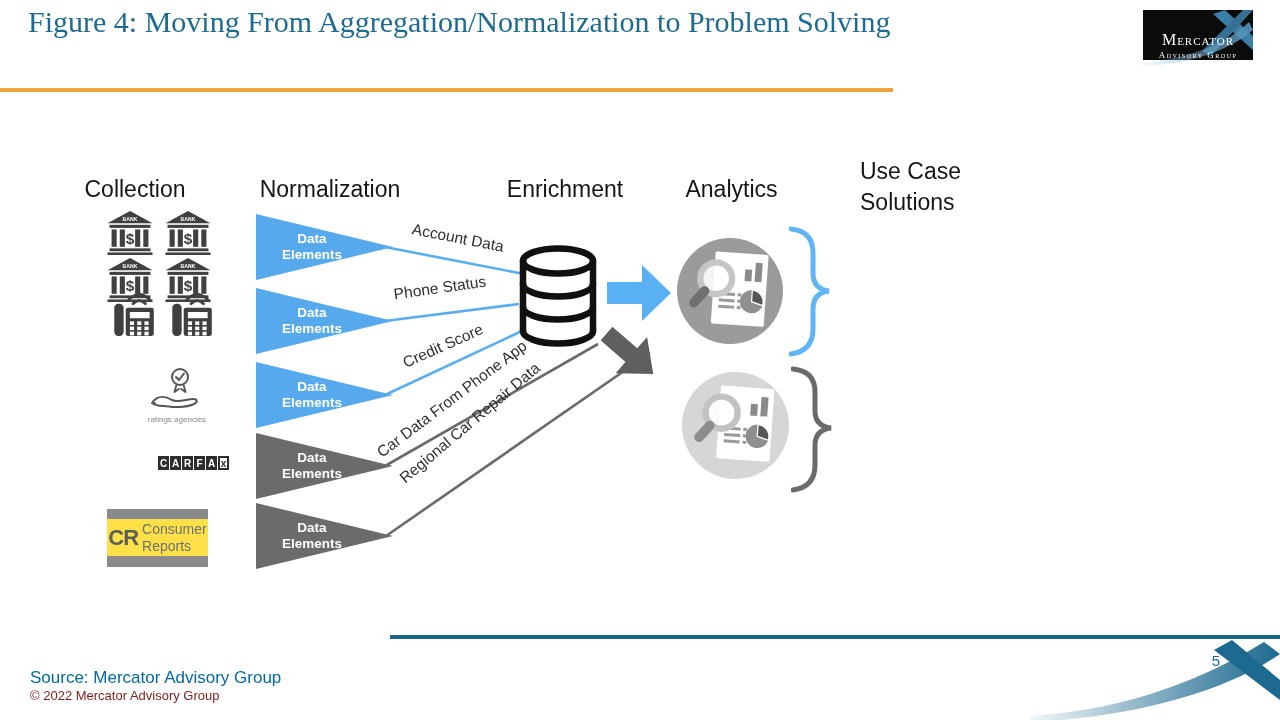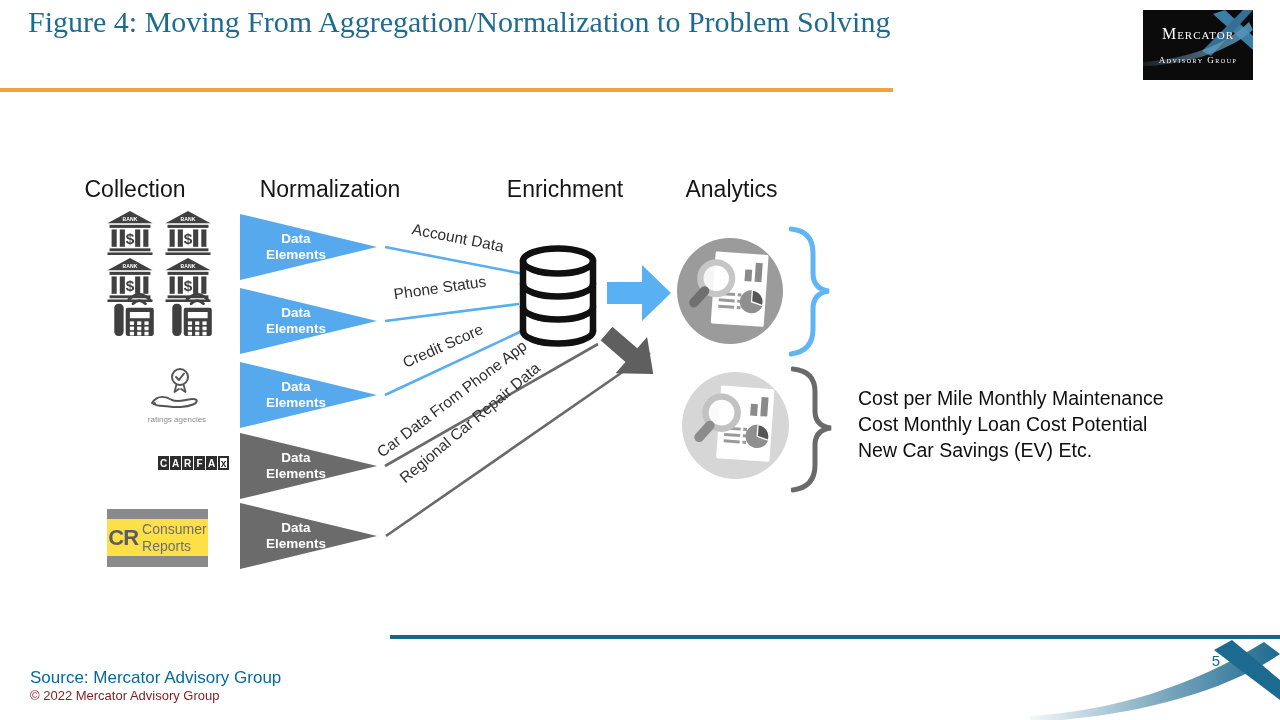--- a/index.html
+++ b/index.html
@@ -11,48 +11,48 @@
   .abs { position:absolute; }
   .pre { white-space:pre-line; }
 
   
   .title {
     left:28px; top:2px; width:1005px;
     font-family:"Liberation Serif", serif;
     font-size:30px; line-height:1.3; color:#1e6b91; font-weight:400;
   }
   .orange-rule { left:0; top:88px; width:893px; height:4px; background:#f0a43c; }
-  .logo { left:1143px; top:10px; width:110px; height:70px; background:#0b0b0b;
-          display:flex; flex-direction:column; align-items:center; justify-content:center; }
+  .logo { left:1143px; top:10px; width:110px; height:50px; background:#0b0b0b;
+          display:flex; flex-direction:column; align-items:center; justify-content:flex-end; }
   .logo-svg { position:absolute; left:0; top:0; width:110px; height:58px; }
   .logo-name { position:relative; font-family:"Liberation Serif", serif; color:#fff;
                font-variant:small-caps; font-size:16px; letter-spacing:1px; line-height:1; }
   .logo-sub  { position:relative; font-family:"Liberation Serif", serif; color:#fff;
-               font-variant:small-caps; font-size:9px; letter-spacing:1.5px; margin-top:14px; line-height:1; }
+               font-variant:small-caps; font-size:9px; letter-spacing:1.5px; margin-top:3px; line-height:1; }
 
   
   .col-head { font-size:23px; color:#161616; text-align:center; line-height:1.3; }
 
   
   .bank-grid { left:106px; top:210px; width:108px; display:flex; flex-wrap:wrap; gap:2px 10px; }
   .fax-row { left:108px; top:286px; width:108px; display:flex; gap:8px; }
   .ratings { left:146px; top:366px; width:62px; text-align:center; }
   .ratings-caption { font-size:8px; color:#8a8a8a; margin-top:1px; }
   .carfax { left:158px; top:456px; display:flex; gap:1px; }
   .carfax-tile { width:11px; height:14px; background:#2d2d2d; color:#fff; font-size:10px;
                  font-weight:bold; display:flex; align-items:center; justify-content:center; }
   .carfax-tile.last { background:#fff; color:#2d2d2d; border:2px solid #2d2d2d; }
   .cr-box { left:107px; top:509px; width:101px; height:57px; background:#fde047; }
   .cr-bar { width:100%; height:10px; background:#8a8a8a; }
   .cr-mid { height:37px; display:flex; align-items:center; justify-content:center; gap:4px; }
   .cr-letters { font-size:22px; font-weight:800; color:#5d5d5d; letter-spacing:-1px; }
   .cr-words { font-size:14px; color:#6f6f6f; line-height:1.15; }
 
   
-  .flag { left:240px; width:137px; height:66px;
+  .flag { left:256px; width:137px; height:66px;
           clip-path:polygon(0 0, 100% 50%, 0 100%); }
   .flag.blue { background:#57a9ee; }
   .flag.gray { background:#6b6b6b; }
   .flag-label { position:absolute; left:8px; top:0; width:96px; height:100%;
                 display:flex; align-items:center; justify-content:center; text-align:center;
                 color:#fff; font-weight:bold; font-size:13.5px; line-height:1.2; }
 
   
   .feed-label { font-size:15.5px; color:#2f2f2f; white-space:nowrap;
                 transform-origin:center center; }
@@ -98,20 +98,22 @@
       <path d="M0,52 C36,50 80,38 106,12 L110,20 C82,44 38,55 0,56 Z" fill="url(#lgl)"></path>
     </svg>
     <div class="logo-name">Mercator</div>
     <div class="logo-sub">Advisory Group</div>
   </div>
 
   <div class="abs col-head" style="left:60px;  top:175px; width:150px;">Collection</div>
   <div class="abs col-head" style="left:240px; top:175px; width:180px;">Normalization</div>
   <div class="abs col-head" style="left:490px; top:175px; width:150px;">Enrichment</div>
   <div class="abs col-head" style="left:659px; top:175px; width:145px;">Analytics</div>
+  <div class="abs uc-head pre">Use Case
+Solutions</div>
 
   <div class="abs bank-grid">
 
     <svg width="48" height="45" viewBox="0 0 46 44">
       <polygon points="23,1 45,13 1,13" fill="#404040"></polygon>
       <text x="23" y="11" font-size="5" font-weight="bold" fill="#ffffff" text-anchor="middle">BANK</text>
       <rect x="3" y="14.5" width="40" height="3" fill="#404040"></rect>
       <rect x="5" y="19" width="5" height="17" fill="#404040"></rect>
       <rect x="13" y="19" width="5" height="17" fill="#404040"></rect>
       <rect x="28" y="19" width="5" height="17" fill="#404040"></rect>
@@ -318,23 +320,20 @@
     </svg>
   </div>
 
   <svg class="abs" style="left:789px; top:226px;" width="46" height="132" viewBox="0 0 46 132">
     <path d="M2,3 Q24,5 24,27 L24,47 Q24,63 40,65 Q24,67 24,83 L24,103 Q24,125 2,128" stroke="#5fb5f6" stroke-width="5" fill="none" stroke-linecap="round"></path>
   </svg>
   <svg class="abs" style="left:791px; top:366px;" width="46" height="128" viewBox="0 0 46 128">
     <path d="M2,3 Q24,5 24,26 L24,45 Q24,60 40,62 Q24,64 24,79 L24,99 Q24,121 2,124" stroke="#6a6a6a" stroke-width="5" fill="none" stroke-linecap="round"></path>
   </svg>
 
-  <div class="abs uc-text uc2 pre">Cost per Mile Monthly Maintenance
-Cost Monthly  Loan Cost Potential
-New Car Savings (EV) Etc.</div>
 
   <div class="abs teal-rule"></div>
   <div class="abs src1">Source: Mercator Advisory Group</div>
   <div class="abs src2">© 2022 Mercator  Advisory  Group</div>
   <div class="abs page-num">5</div>
 
   <svg class="abs" style="left:1030px; top:638px;" width="250" height="82" viewBox="0 0 250 82">
     <defs>
       <linearGradient id="fadeTeal" x1="0" y1="0" x2="1" y2="0">
         <stop offset="0" stop-color="#1d6a90" stop-opacity="0.05"></stop>

